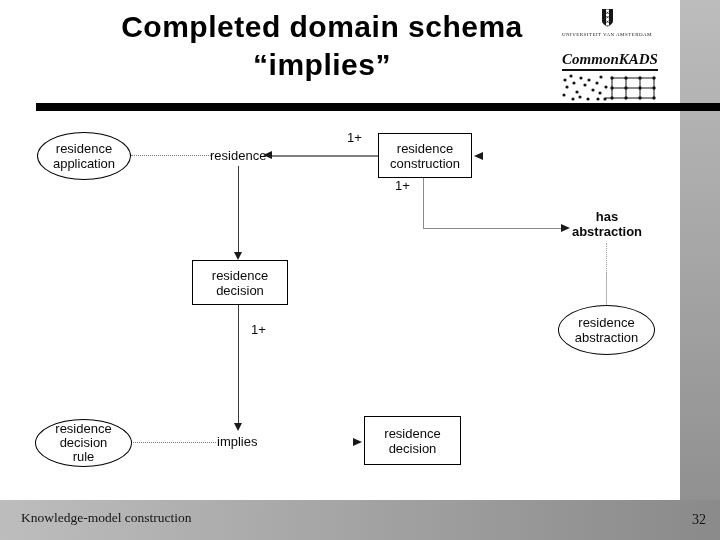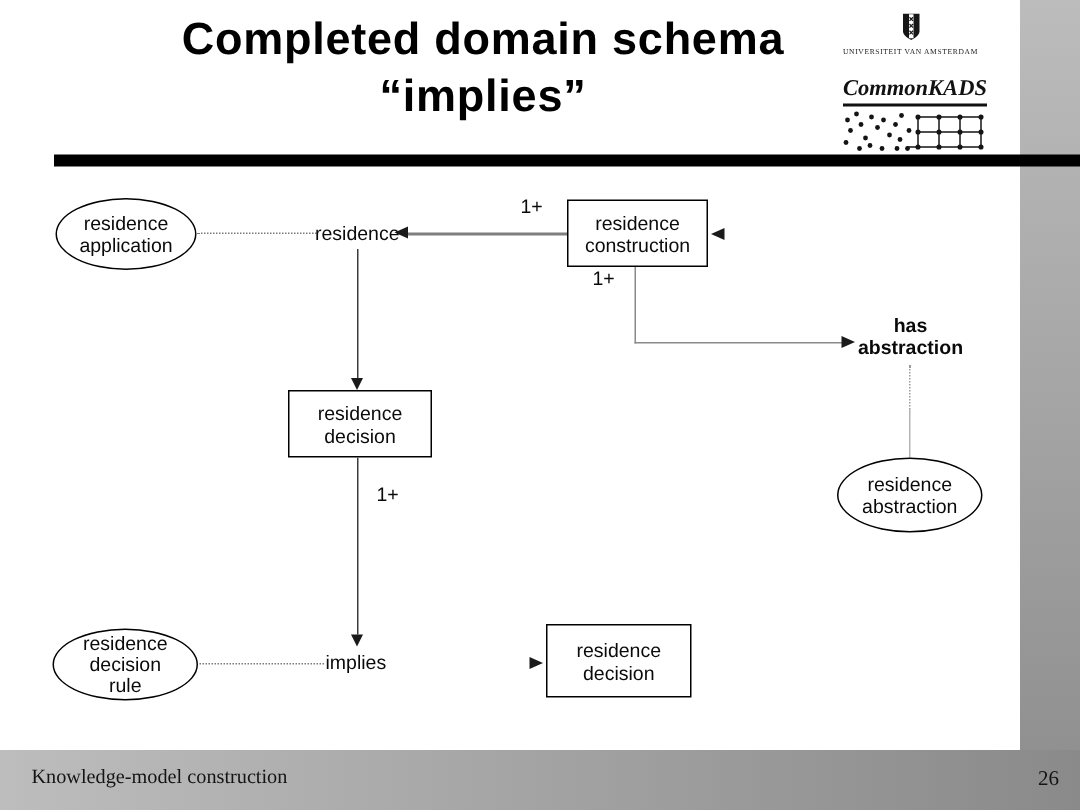--- a/index.html
+++ b/index.html
@@ -204,16 +204,16 @@
 
   <div class="arr-right" style="left:353px;top:438px;"></div>
 
   <div class="node rect" style="left:364px;top:416px;width:97px;height:49px;">
     <span>residence</span>
     <span>decision</span>
   </div>
 
   <div class="footer">
     <span class="footer-left">Knowledge-model construction</span>
-    <span class="footer-page">26</span>
+    <span class="footer-page">32</span>
   </div>
 
 </div>
 
 </body></html>

